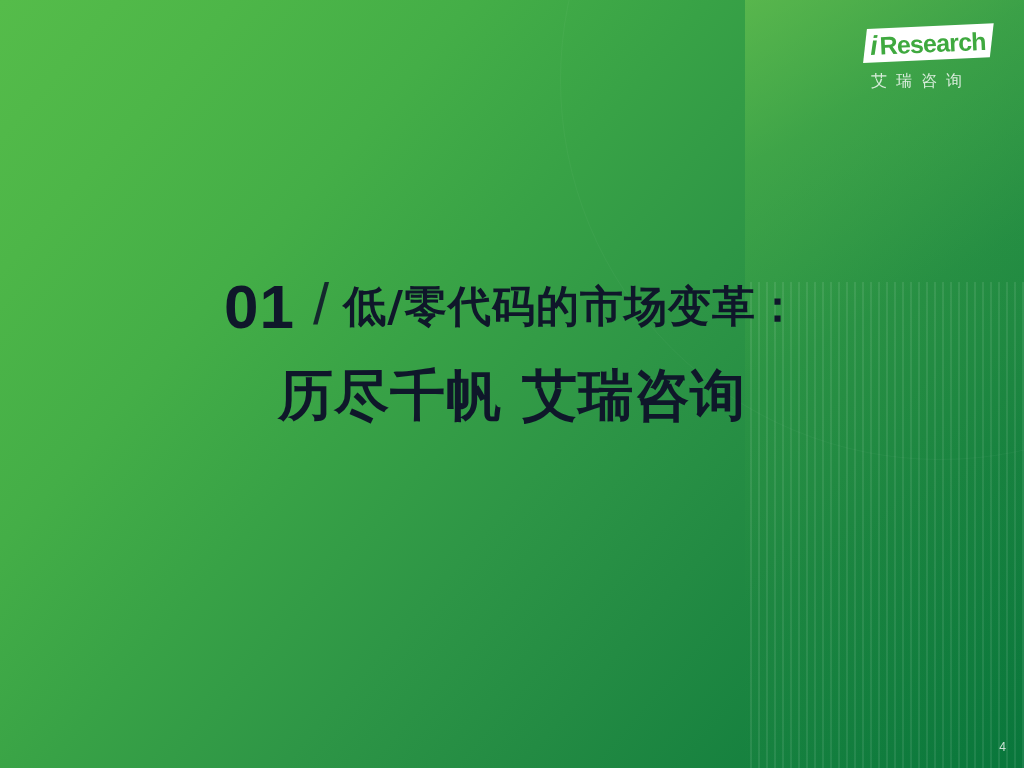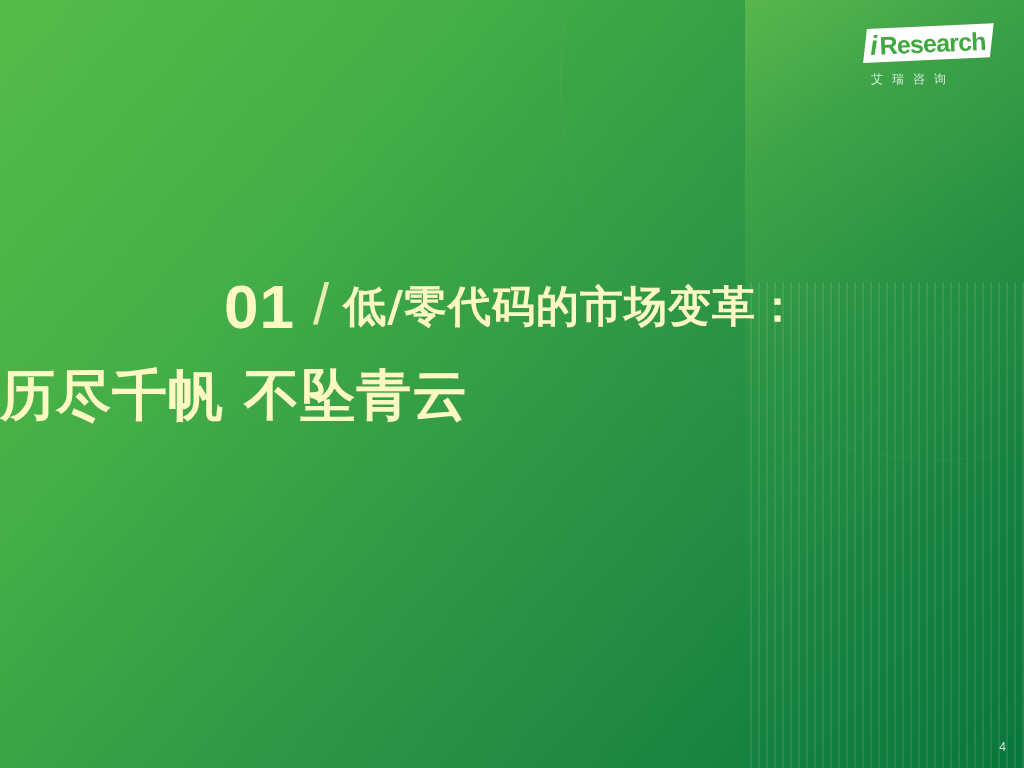--- a/index.html
+++ b/index.html
@@ -148,33 +148,34 @@
     line-height:1;
     letter-spacing:-0.8px;
     margin-left:3px;
   }
   .logo-cn {
     position:absolute;
     left:6px;
     top:45px;
     width:126px;
     color:rgba(255,255,255,0.80);
-    font-size:12px;
+    font-size:16px;
     letter-spacing:9px;
     white-space:nowrap;
     font-family:"DejaVu Sans","Liberation Sans",sans-serif;
   }
 
   
   .title-block {
     position:absolute;
     left:0;
     top:274px;
     width:1024px;
-    color:#fef9c3;
+    text-align:center;
+    color:#0f172a;
     pointer-events:none;
   }
   .title-line-1 {
     display:flex;
     align-items:center;
     justify-content:center;
     white-space:nowrap;
     line-height:1.06;
   }
   .section-number {
@@ -238,18 +239,18 @@
     </div>
     <div class="logo-cn">艾瑞咨询</div>
   </div>
 
   <div class="title-block">
     <div class="title-line-1">
       <span class="section-number">01</span>
       <span class="section-divider">/</span>
       <span class="title-main">低/零代码的市场变革：</span>
     </div>
-    <div class="title-line-2">历尽千帆 不坠青云</div>
+    <div class="title-line-2">历尽千帆 艾瑞咨询</div>
   </div>
 
   <div class="page-number">4</div>
 
 </div>
 
 </body></html>

